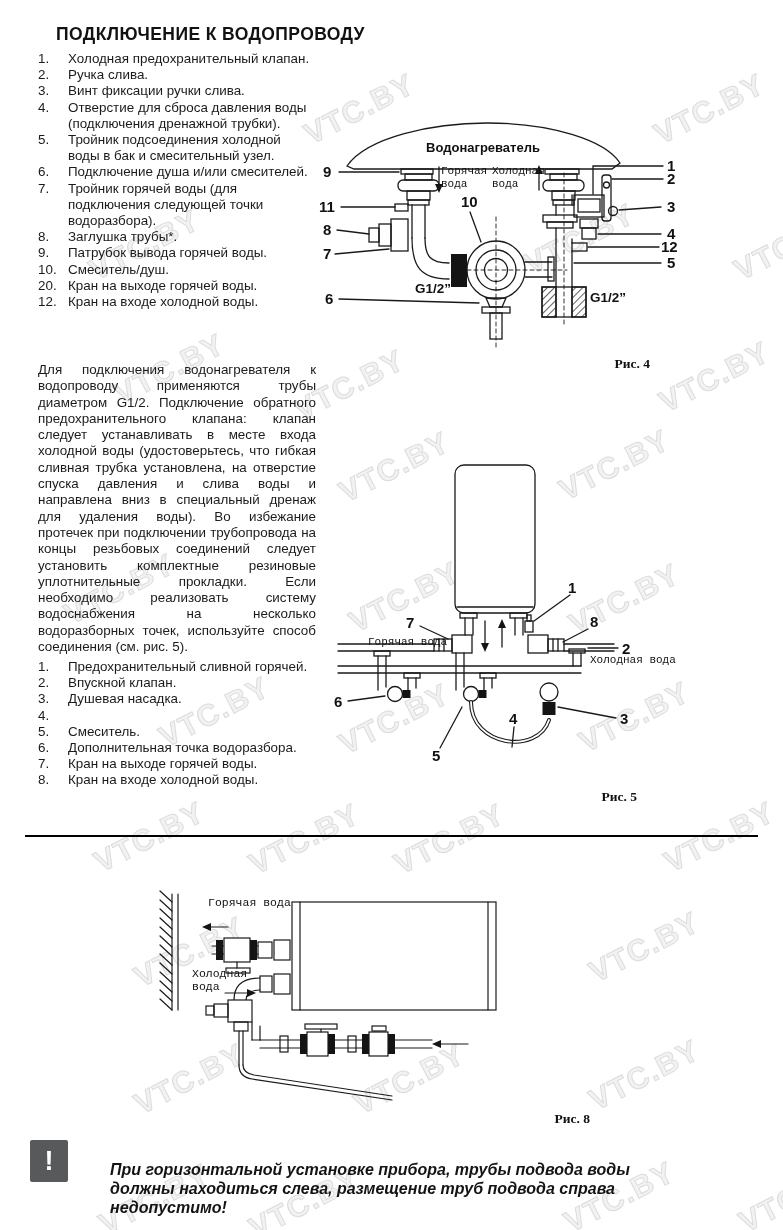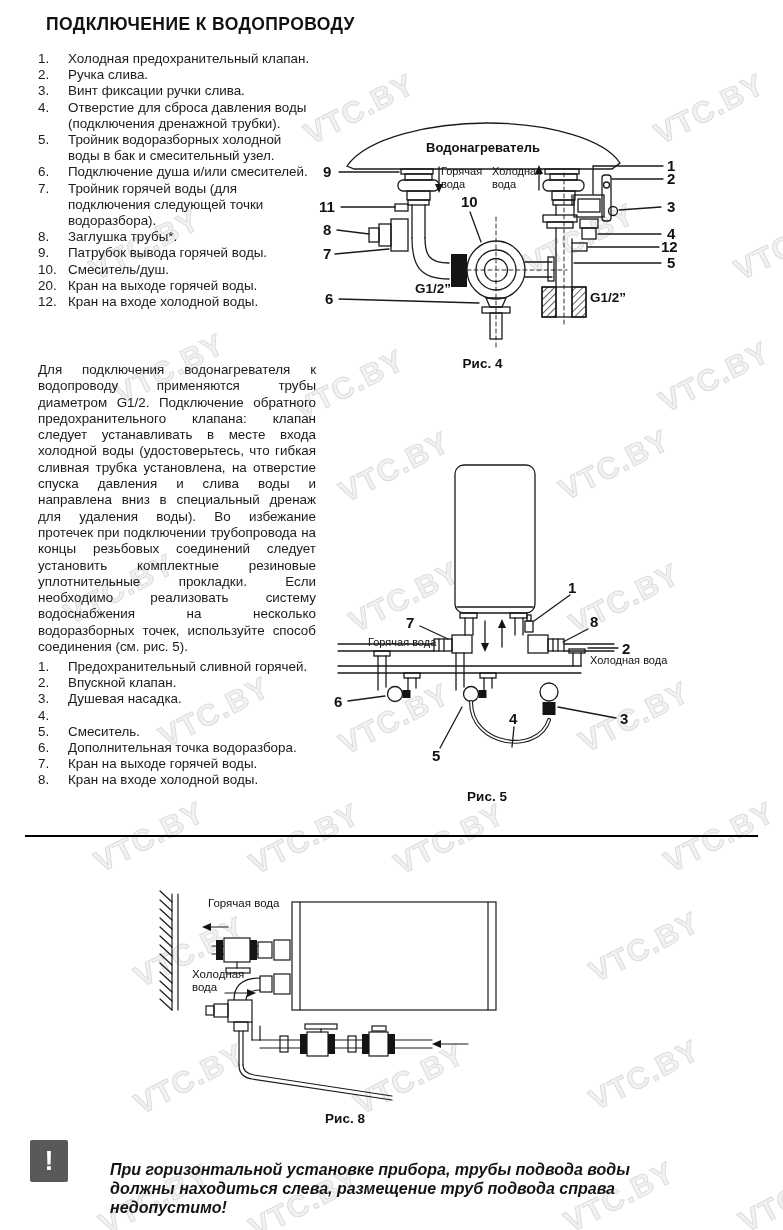--- a/index.html
+++ b/index.html
@@ -1,36 +1,36 @@
 <!DOCTYPE html>
 <html><head>
 <meta charset="utf-8">
 <style>
   html,body{margin:0;padding:0;background:#fff;}
   .page{position:relative;width:783px;height:1230px;background:#fff;overflow:hidden;
         font-family:"Liberation Sans",sans-serif;color:#1b1b1b;}
   .wm{position:absolute;font-size:30px;font-weight:600;letter-spacing:1.5px;white-space:nowrap;
       color:rgba(160,160,160,0.14);-webkit-text-stroke:1px #dcdcdc;transform:rotate(-27deg);pointer-events:none;}
-  .title{position:absolute;left:38px;top:6px;margin:8px;font-size:17.5px;font-weight:bold;letter-spacing:.4px;color:#111;}
+  .title{position:absolute;left:38px;top:6px;margin:18px;font-size:17.5px;font-weight:bold;letter-spacing:.4px;color:#111;}
   .plist{position:absolute;left:38px;width:277px;font-size:13.4px;line-height:16.2px;}
   .plist .row{display:flex;}
   .plist .n{flex:0 0 30px;}
   .plist .t{flex:1;}
   #list1{top:51px;}
   #list2{top:659px;}
   .para{position:absolute;left:38px;top:362px;width:278px;margin:0;font-size:13.4px;line-height:16.3px;text-align:justify;}
   .fig{position:absolute;}
   .fig svg{display:block;overflow:visible;}
   svg text{font-family:"Liberation Sans",sans-serif;}
   svg text.callout{font-weight:bold;font-size:15px;fill:#111;}
   svg text.thread{font-weight:bold;font-size:13.5px;fill:#111;}
   svg text.devlabel{font-weight:bold;font-size:13px;fill:#111;}
-  .figlabel{position:absolute;font-size:11px;line-height:12.5px;color:#111;}
+  .figlabel{position:absolute;font-size:11px;line-height:12.5px;color:#111;font-family:Liberation Mono, monospace;}
   .nowrap{white-space:nowrap;}
-  .caption{position:absolute;font-weight:bold;font-size:13.5px;color:#111;text-align:center;}
+  .caption{position:absolute;font-weight:bold;font-size:13.5px;color:#111;text-align:right;font-family:Liberation Serif, serif;}
   .divider{position:absolute;left:25px;top:835px;width:733px;height:2.4px;background:#000;}
   .warn-icon{position:absolute;left:30px;top:1140px;width:38px;height:42px;background:#58595b;color:#fff;
              display:flex;align-items:center;justify-content:center;font-size:27px;font-weight:bold;border-radius:2px;}
   .warn-text{position:absolute;left:110px;top:1160px;width:545px;font-size:16px;font-style:italic;
              font-weight:bold;line-height:19px;color:#141414;}
 </style>
 </head>
 <body>
 
 <div class="page">
@@ -82,21 +82,21 @@
     <div class="row">
         <span class="n">3.</span>
         <span class="t">Винт фиксации ручки слива.</span>
       </div>
     <div class="row">
         <span class="n">4.</span>
         <span class="t">Отверстие для сброса давления воды (подключения дренажной трубки).</span>
       </div>
     <div class="row">
         <span class="n">5.</span>
-        <span class="t">Тройник водоразборных холодной воды в бак и смесительный узел.</span>
+        <span class="t">Тройник подсоединения холодной воды в бак и смесительный узел.</span>
       </div>
     <div class="row">
         <span class="n">6.</span>
         <span class="t">Подключение душа и/или смесителей.</span>
       </div>
     <div class="row">
         <span class="n">7.</span>
         <span class="t">Тройник горячей воды (для подключения следующей точки водоразбора).</span>
       </div>
     <div class="row">

